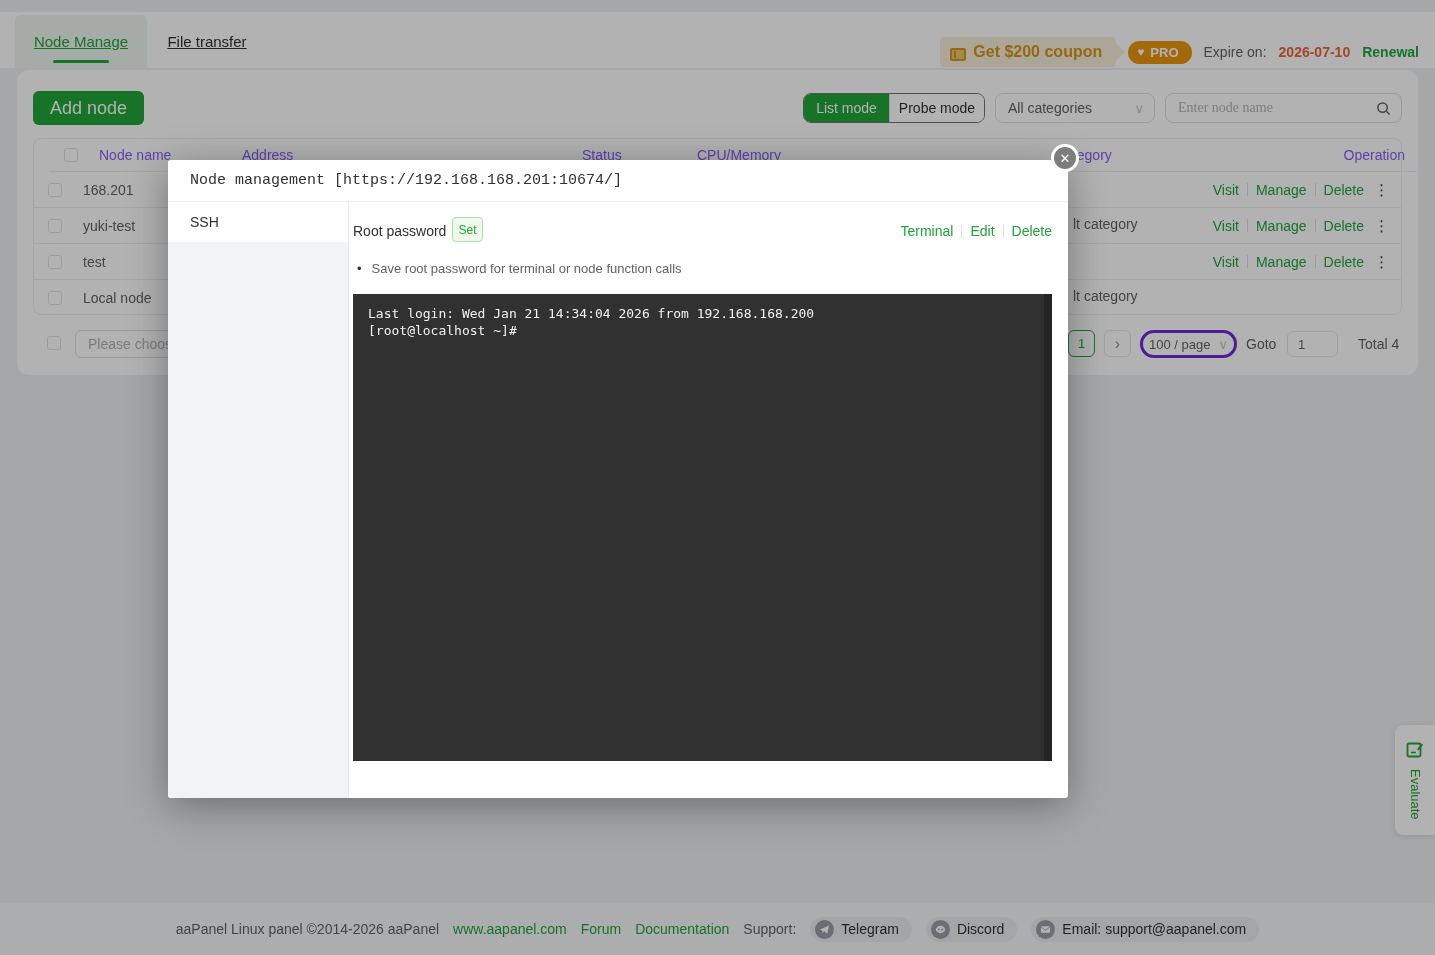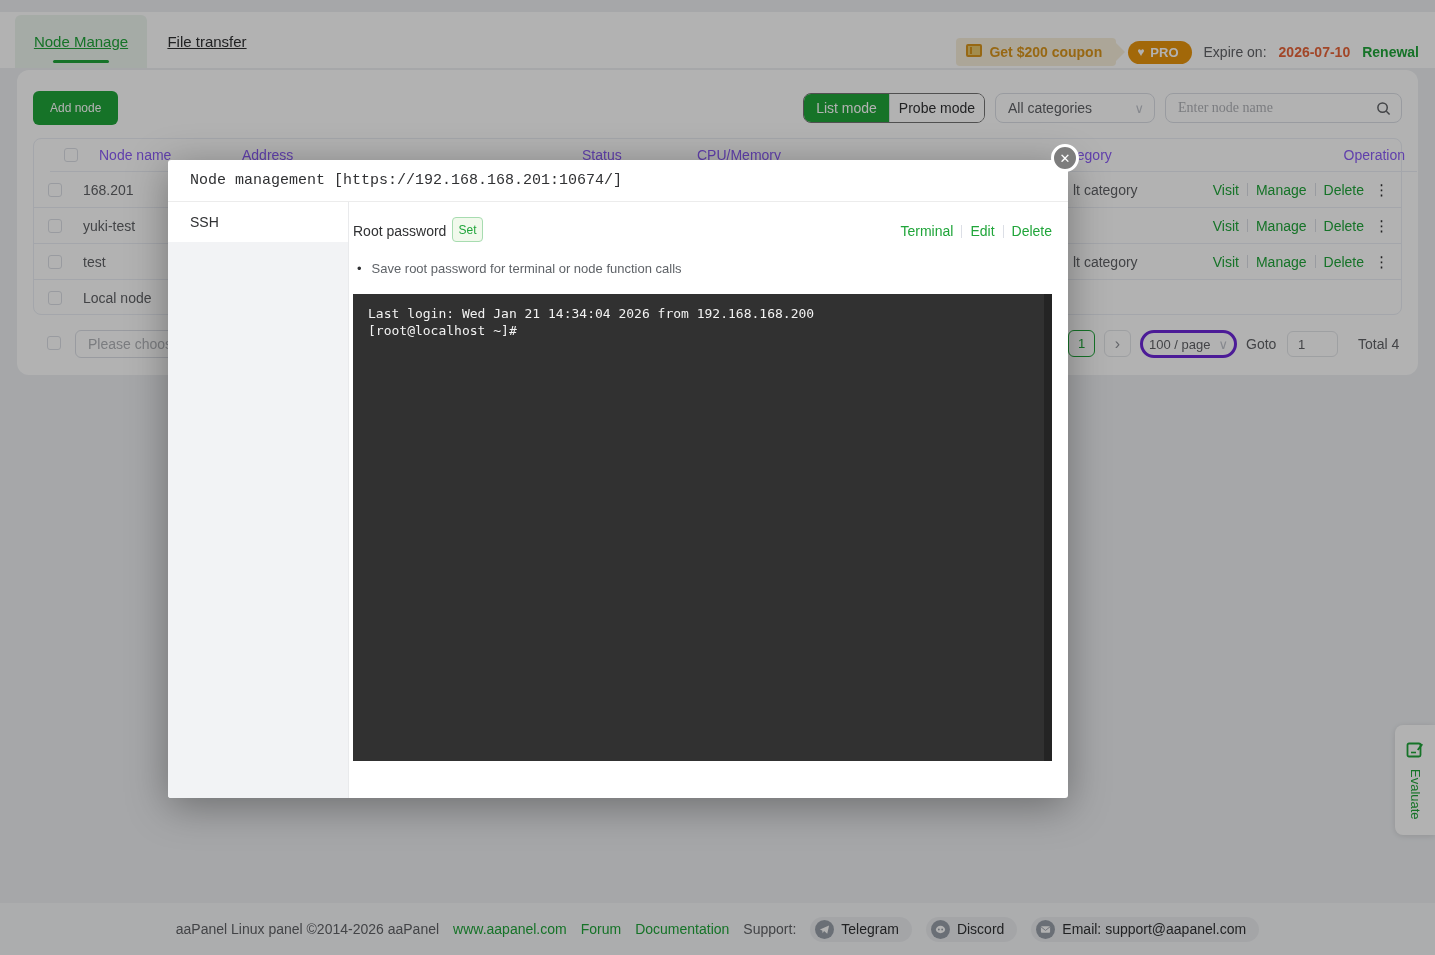--- a/index.html
+++ b/index.html
@@ -10,38 +10,38 @@
   
   .tabbar { position:absolute; left:0; top:12px; width:100%; height:56px; background:#ffffff; }
   .tab { position:absolute; top:3px; height:53px; display:flex; align-items:center; justify-content:center;
          font-size:15px; cursor:pointer;text-decoration:underline; }
   .tab-active { left:15px; width:132px; background:#ecf5ee; color:#20a53a; border-radius:6px 6px 0 0; }
   .tab-underline { position:absolute; bottom:5px; left:50%; transform:translateX(-50%);
                    width:56px; height:3px; background:#20a53a; border-radius:2px; }
   .tab-plain { left:147px; width:120px; color:#303133; }
 
   .hdr-right { position:absolute; right:16px; top:12px; height:56px; display:flex; align-items:center; gap:12px; }
-  .coupon { position:relative; display:flex; align-items:flex-start; gap:7px; background:#f7eeda;
+  .coupon { position:relative; display:flex; align-items:flex-end; gap:7px; background:#f7eeda;
             border:none; border-radius:4px; padding:6px 14px 6px 10px; color:#d9951c; font-weight:bold;
-            font-size:14px; cursor:pointer; font-family:inherit; }
+            font-size:16px; cursor:pointer; font-family:inherit; }
   .coupon:after { content:""; position:absolute; right:-9px; top:50%; transform:translateY(-50%);
                   border-left:10px solid #f7eeda; border-top:10px solid transparent; border-bottom:10px solid transparent; }
   .coupon-ico { width:16px; height:13px; border:2px solid #d9951c; border-radius:2px; position:relative; background:#e9c96f; }
   .coupon-ico:before { content:""; position:absolute; left:2px; top:1px; width:2px; height:7px; background:#d9951c; }
   .pro { display:flex; align-items:center; gap:6px; background:#e9950e; color:#fff; font-weight:bold;
          font-size:13px; border:none; border-radius:12px; padding:4px 13px 4px 9px; cursor:pointer; font-family:inherit; }
   .pro .heart { font-size:12px; line-height:1; }
   .expire-label { color:#606266; }
   .expire-date { color:#e8653a; font-weight:bold; }
   .renewal { color:#20a53a; font-weight:bold; cursor:pointer; }
 
   
   .card { position:absolute; left:17px; top:70px; width:1401px; height:305px; background:#fff; border-radius:12px; }
   .btn-add { position:absolute; left:16px; top:21px; height:34px; padding:0 17px; background:#20a53a; color:#fff;
-             border:none; border-radius:6px; font-size:12px; cursor:pointer; font-family:inherit; }
+             border:none; border-radius:6px; font-size:18px; cursor:pointer; font-family:inherit; }
   .segmented { position:absolute; left:786px; top:23px; height:30px; display:flex; border-radius:8px; overflow:hidden;
                border:1px solid #737373; }
   .seg { height:100%; display:flex; align-items:center; justify-content:center; font-size:14px; cursor:pointer; }
   .seg-active { width:85px; background:#20a53a; color:#fff; }
   .seg-plain  { width:95px; background:#fff; color:#303133; border-left:1px solid #dcdfe6; }
   .select { position:absolute; top:23px; height:30px; background:#fff; border:1px solid #dcdfe6; border-radius:8px;
             display:flex; align-items:center; justify-content:space-between; padding:0 10px 0 12px; color:#606266;
             cursor:pointer; }
   .sel-cat { left:978px; width:160px; }
   .chev { color:#c0c4cc; font-size:13px; }
@@ -52,21 +52,21 @@
 
   
   .tbl { position:absolute; left:16px; top:68px; width:1369px; height:177px; border:1px solid #ebeef5; border-radius:8px; }
   .th-row { position:absolute; left:16px; top:0; width:100%; height:33px; border-bottom:1px solid #ebeef5; color:#8b5cf6; }
   .t-row { position:absolute; left:0; width:100%; height:36px; border-bottom:1px solid #ebeef5; }
   .t-row.last { border-bottom:none; }
   .cell { position:absolute; top:50%; transform:translateY(-50%); white-space:nowrap; }
   .cb { position:absolute; left:14px; top:50%; transform:translateY(-50%); width:14px; height:14px;
         background:#fff; border:1px solid #dcdfe6; border-radius:3px; cursor:pointer; }
   .c-name { left:49px; } .c-addr { left:192px; } .c-status { left:532px; } .c-cpu { left:647px; }
-  .c-cat  { left:1005px; } .c-cat-row { left:1039px; }
+  .c-cat  { left:1005px; } .c-cat-row { left:1039px;margin-top:34px; }
   .c-op-h { right:12px; }
   .ops { position:absolute; right:12px; top:50%; transform:translateY(-50%); display:flex; align-items:center; gap:8px; }
   .ops a { color:#20a53a; text-decoration:none; cursor:pointer; }
   .op-div { width:1px; height:13px; background:#dcdfe6; }
   .dots { color:#303133; font-size:15px; letter-spacing:0; cursor:pointer; margin-left:2px; }
 
   
   .batch-select { position:absolute; left:58px; top:260px; width:220px; height:28px; border:1px solid #dcdfe6;
                   border-radius:6px; background:#fff; display:flex; align-items:center; padding:0 12px;
                   color:#b1b3b8; cursor:pointer; }

